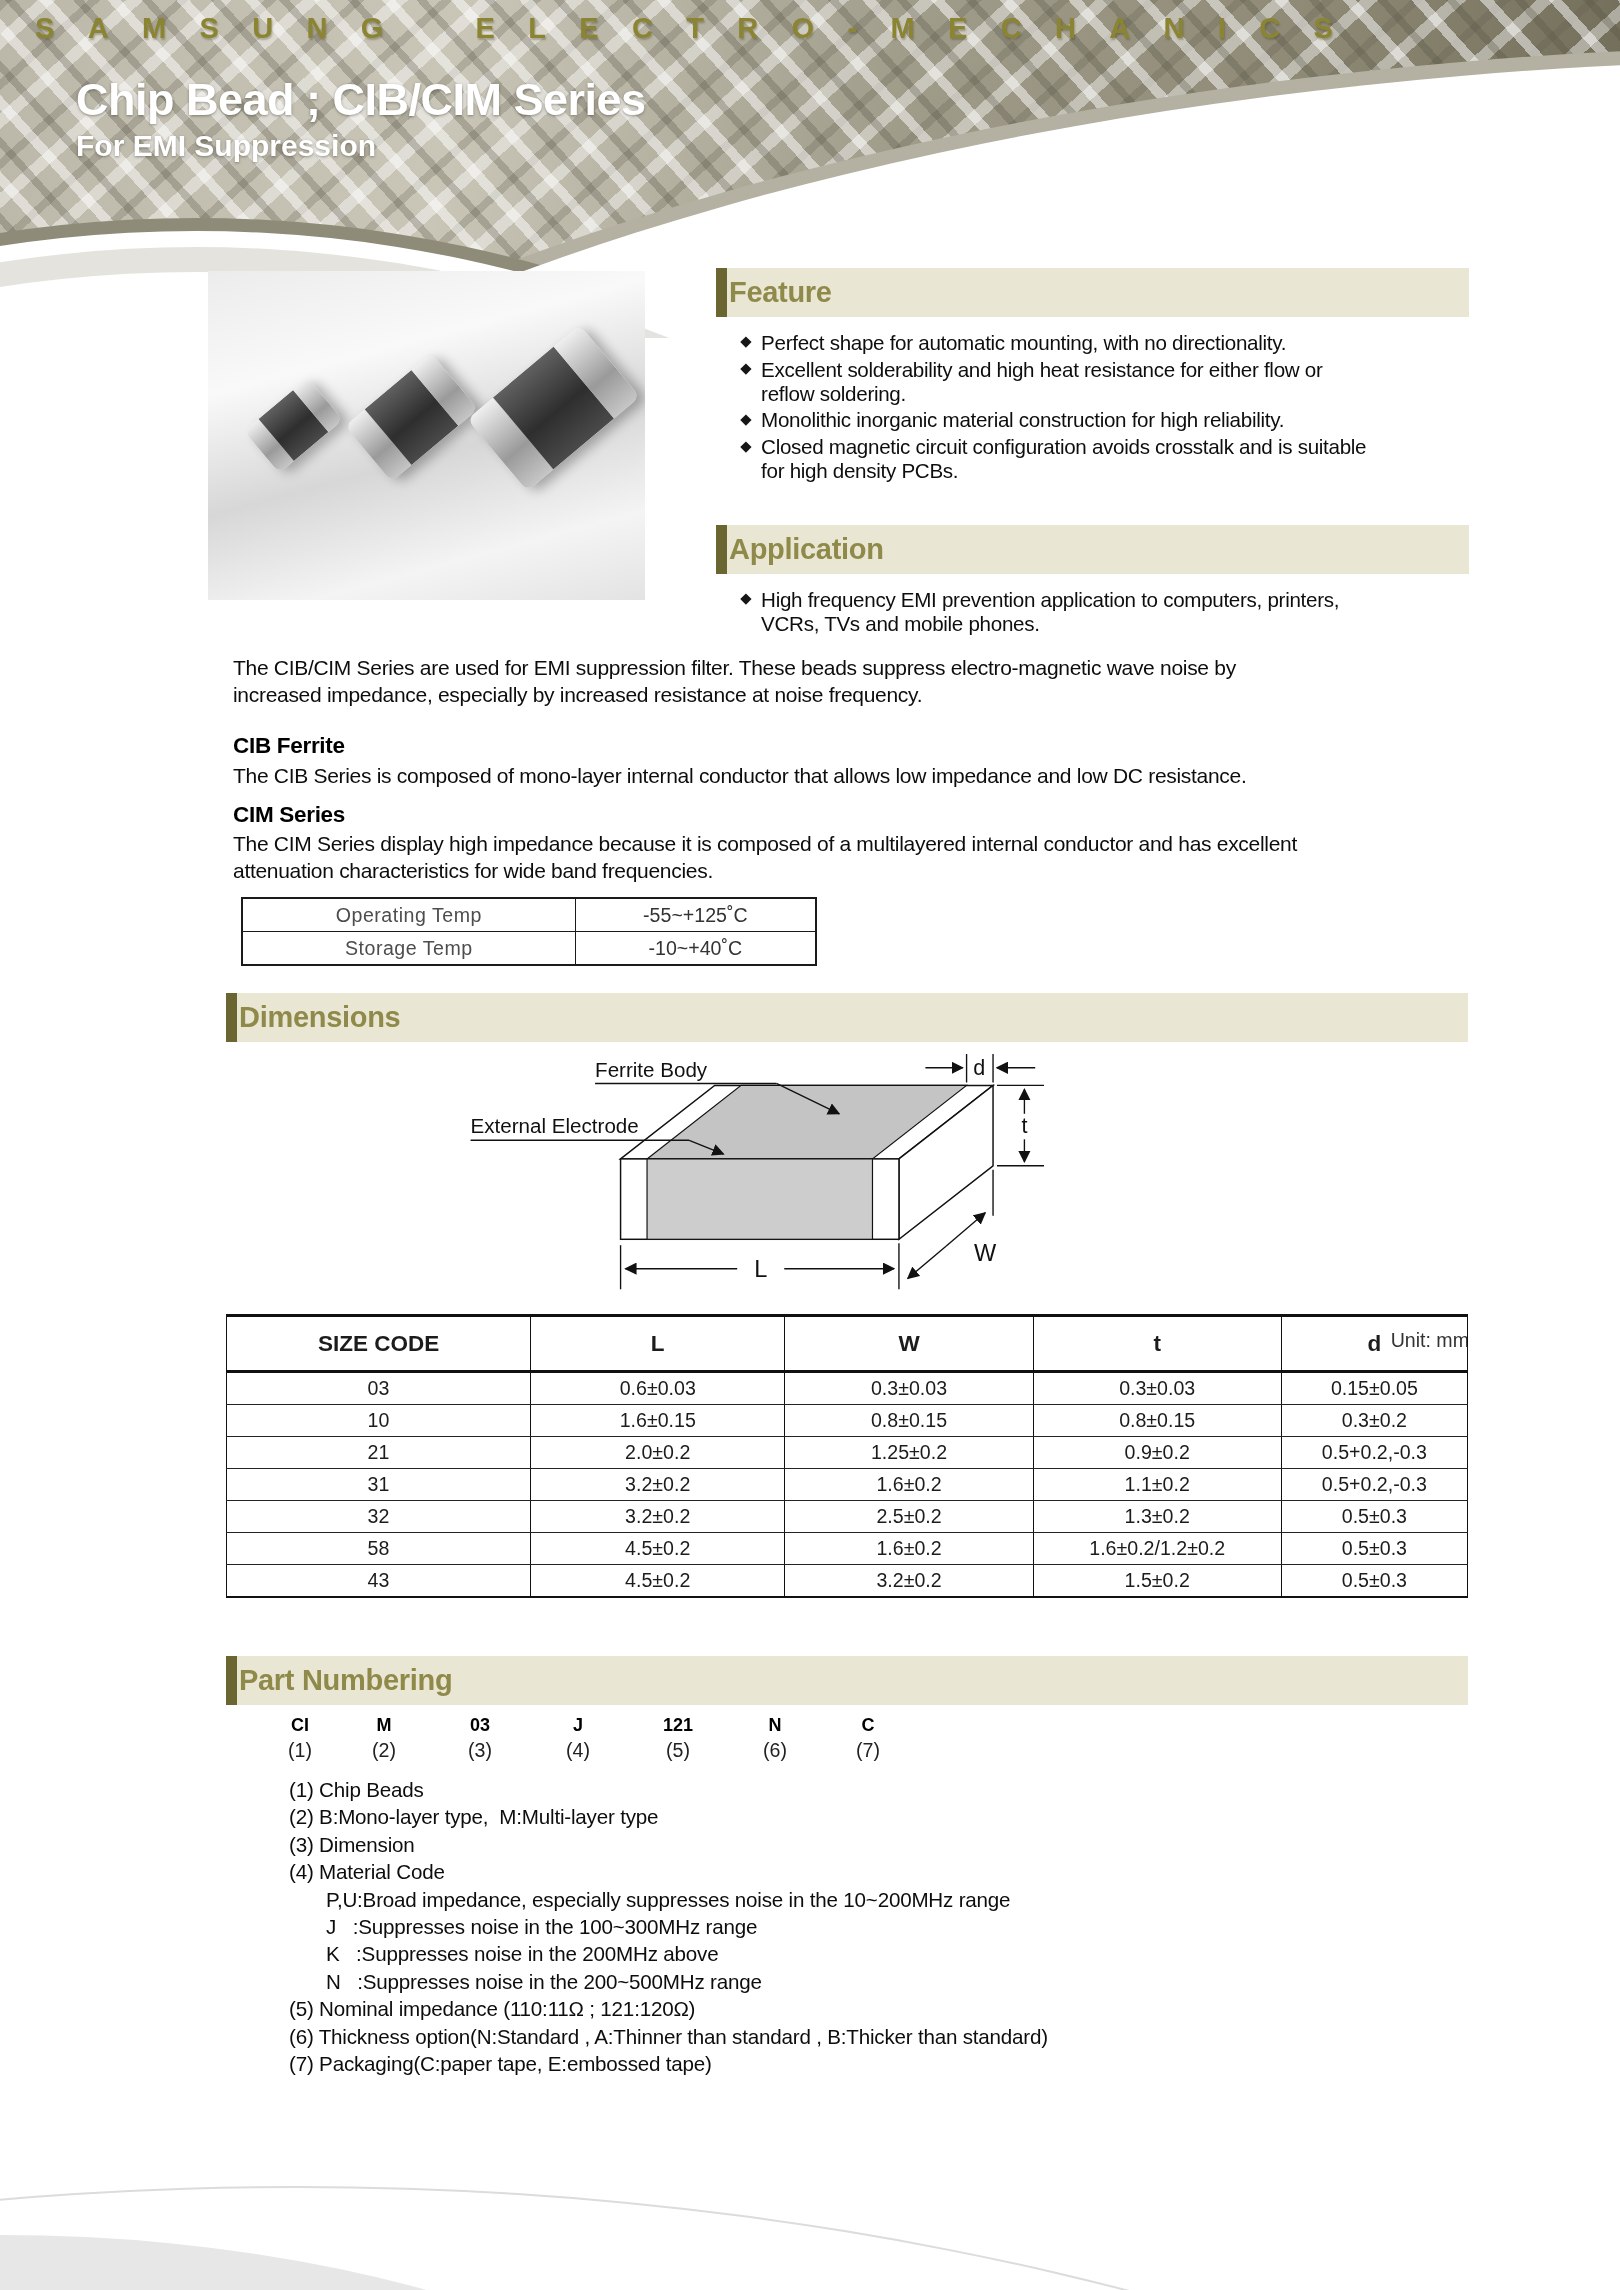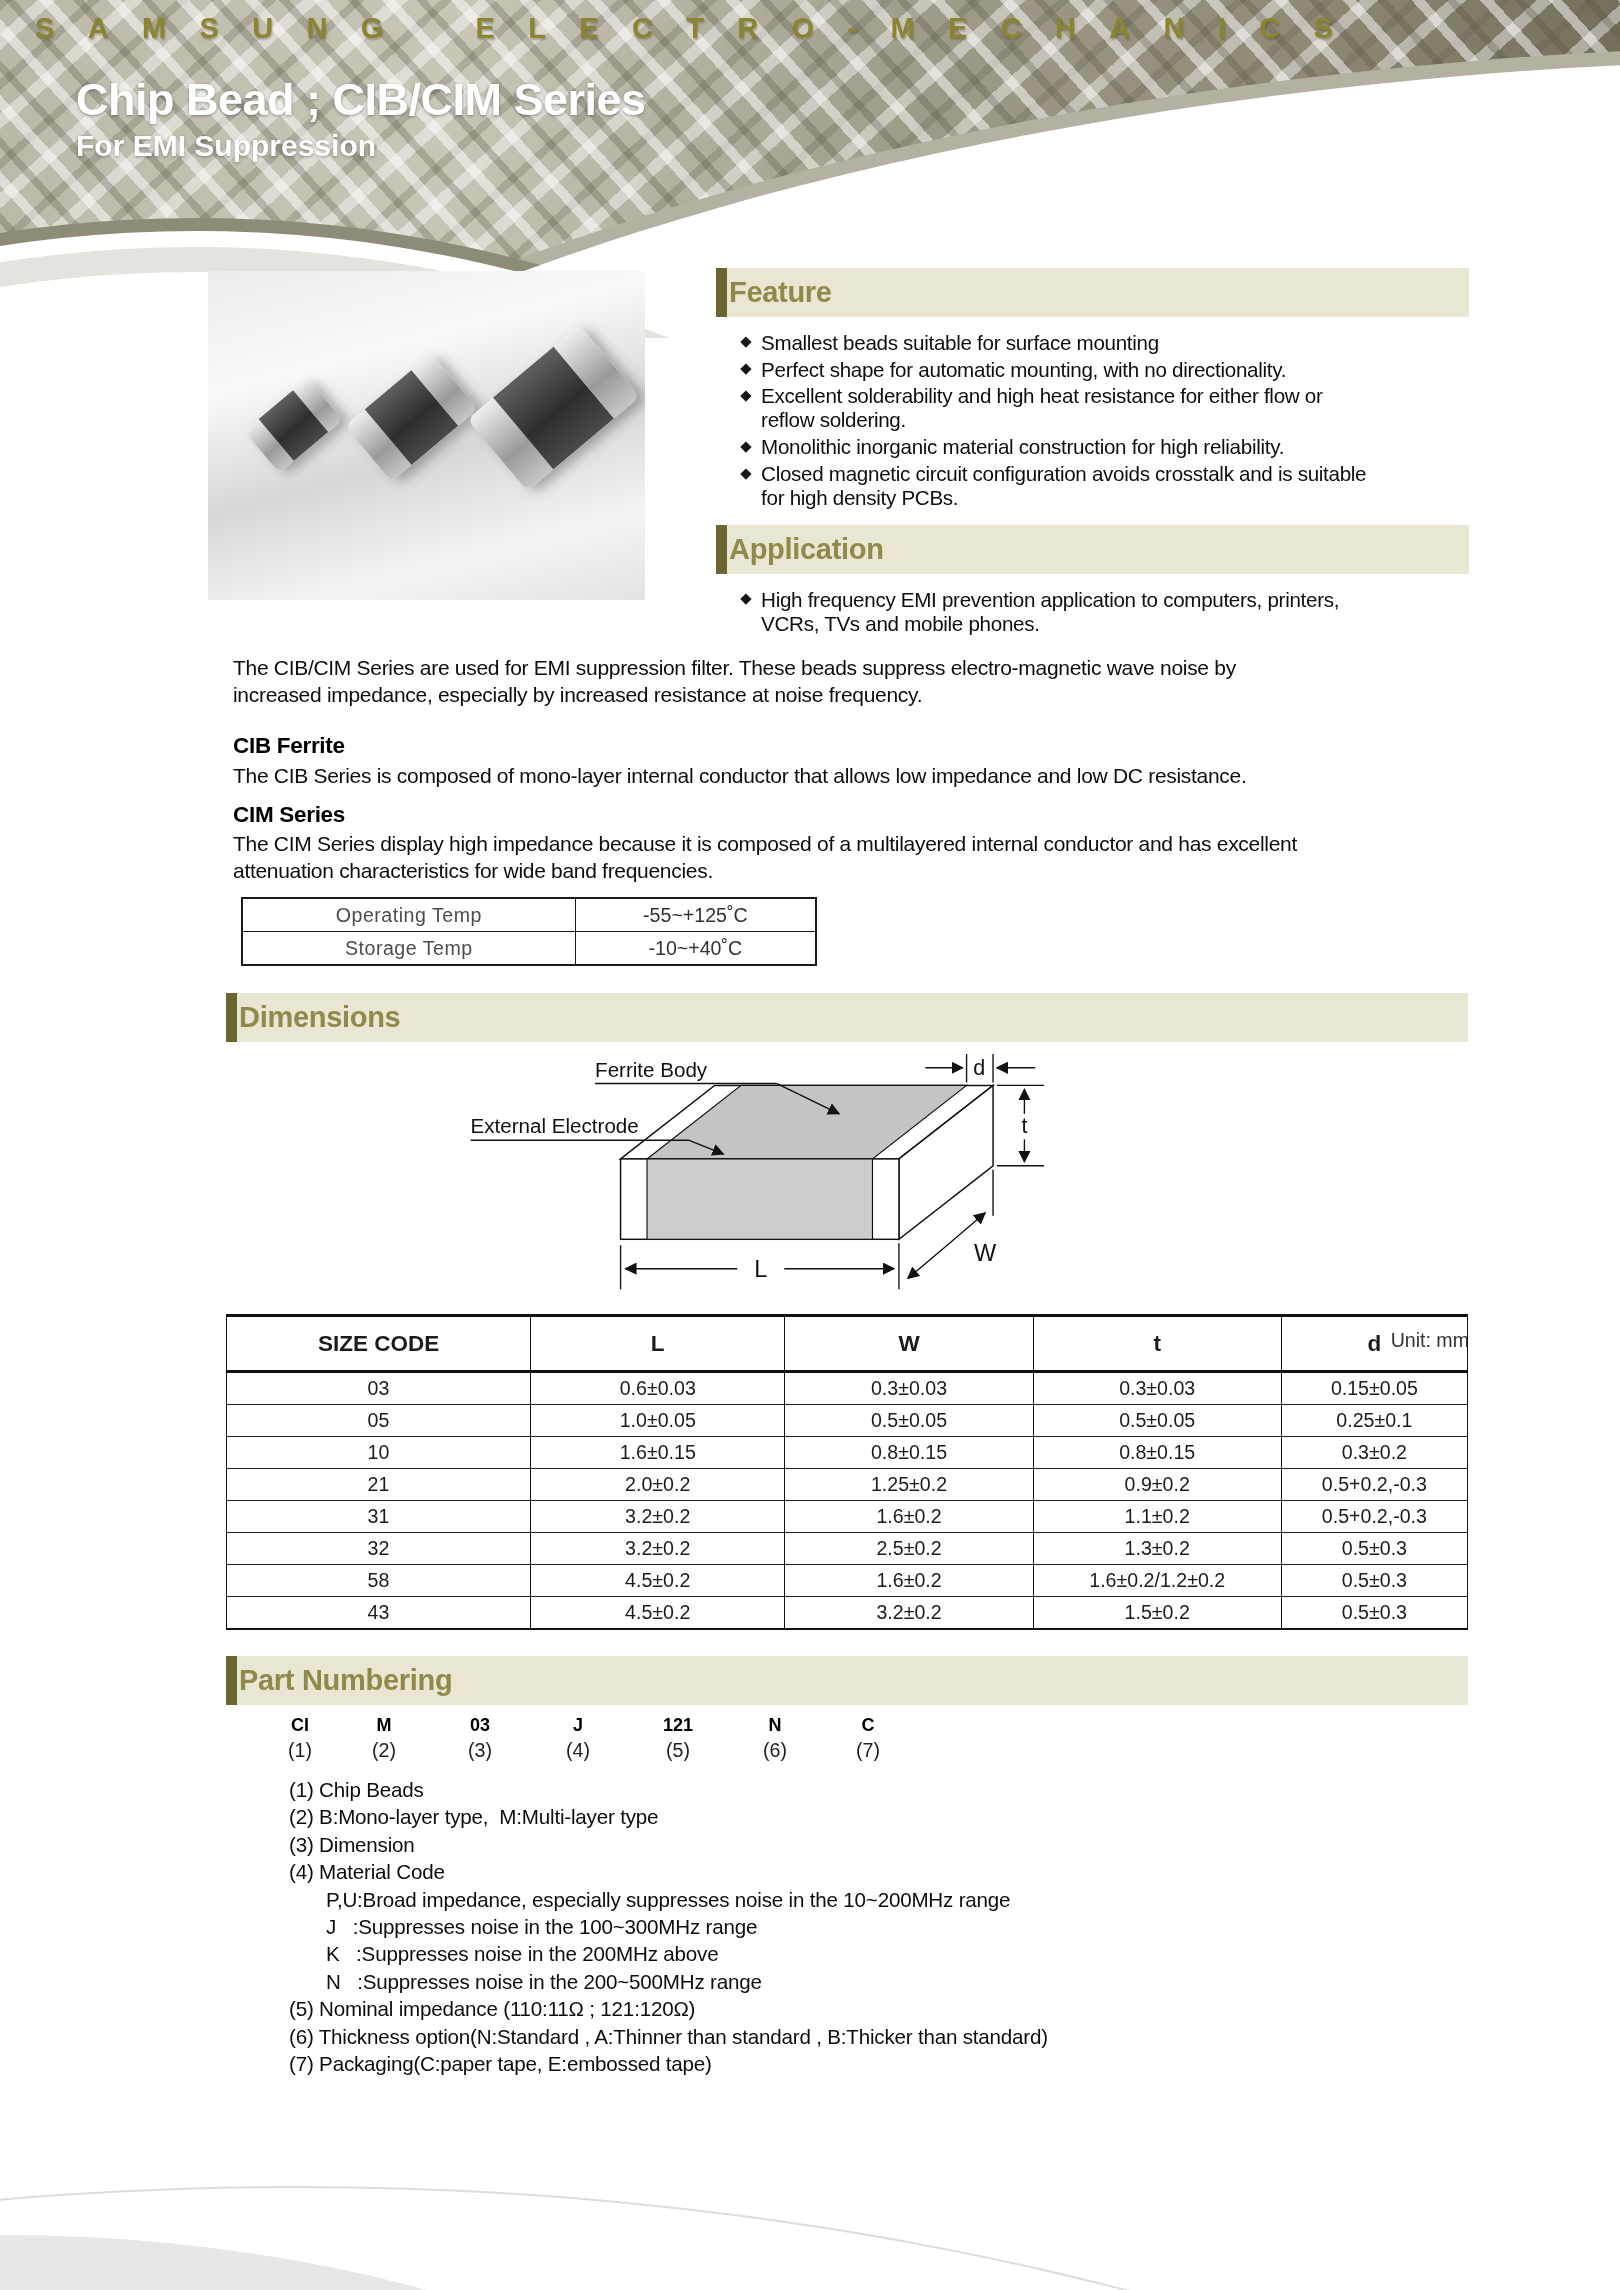--- a/index.html
+++ b/index.html
@@ -125,24 +125,20 @@
       <div class="cap"></div>
     </div>
   </div>
 
   <div class="secbar" style="left:716px;top:268px;width:753px;">
     <div class="sechead">Feature</div>
   </div>
   <div id="feature-bullets" class="bullets" style="position:absolute;left:716px;top:317px;width:753px;height:209px;box-sizing:border-box;">
       <div class="bullet">
         <span class="bmark"></span>
-        <span class="btext">Smallest beads suitable for surface mounting</span>
-      </div>
-      <div class="bullet">
-        <span class="bmark"></span>
         <span class="btext">Perfect shape for automatic mounting, with no directionality.</span>
       </div>
       <div class="bullet">
         <span class="bmark"></span>
         <span class="btext">Excellent solderability and high heat resistance for either flow or
 reflow soldering.</span>
       </div>
       <div class="bullet">
         <span class="bmark"></span>
         <span class="btext">Monolithic inorganic material construction for high reliability.</span>
@@ -258,27 +254,20 @@
       </thead>
     <tbody id="dim-tbody">
         <tr>
           <td>03</td>
           <td>0.6±0.03</td>
           <td>0.3±0.03</td>
           <td>0.3±0.03</td>
           <td>0.15±0.05</td>
         </tr>
         <tr>
-          <td>05</td>
-          <td>1.0±0.05</td>
-          <td>0.5±0.05</td>
-          <td>0.5±0.05</td>
-          <td>0.25±0.1</td>
-        </tr>
-        <tr>
           <td>10</td>
           <td>1.6±0.15</td>
           <td>0.8±0.15</td>
           <td>0.8±0.15</td>
           <td>0.3±0.2</td>
         </tr>
         <tr>
           <td>21</td>
           <td>2.0±0.2</td>
           <td>1.25±0.2</td>

